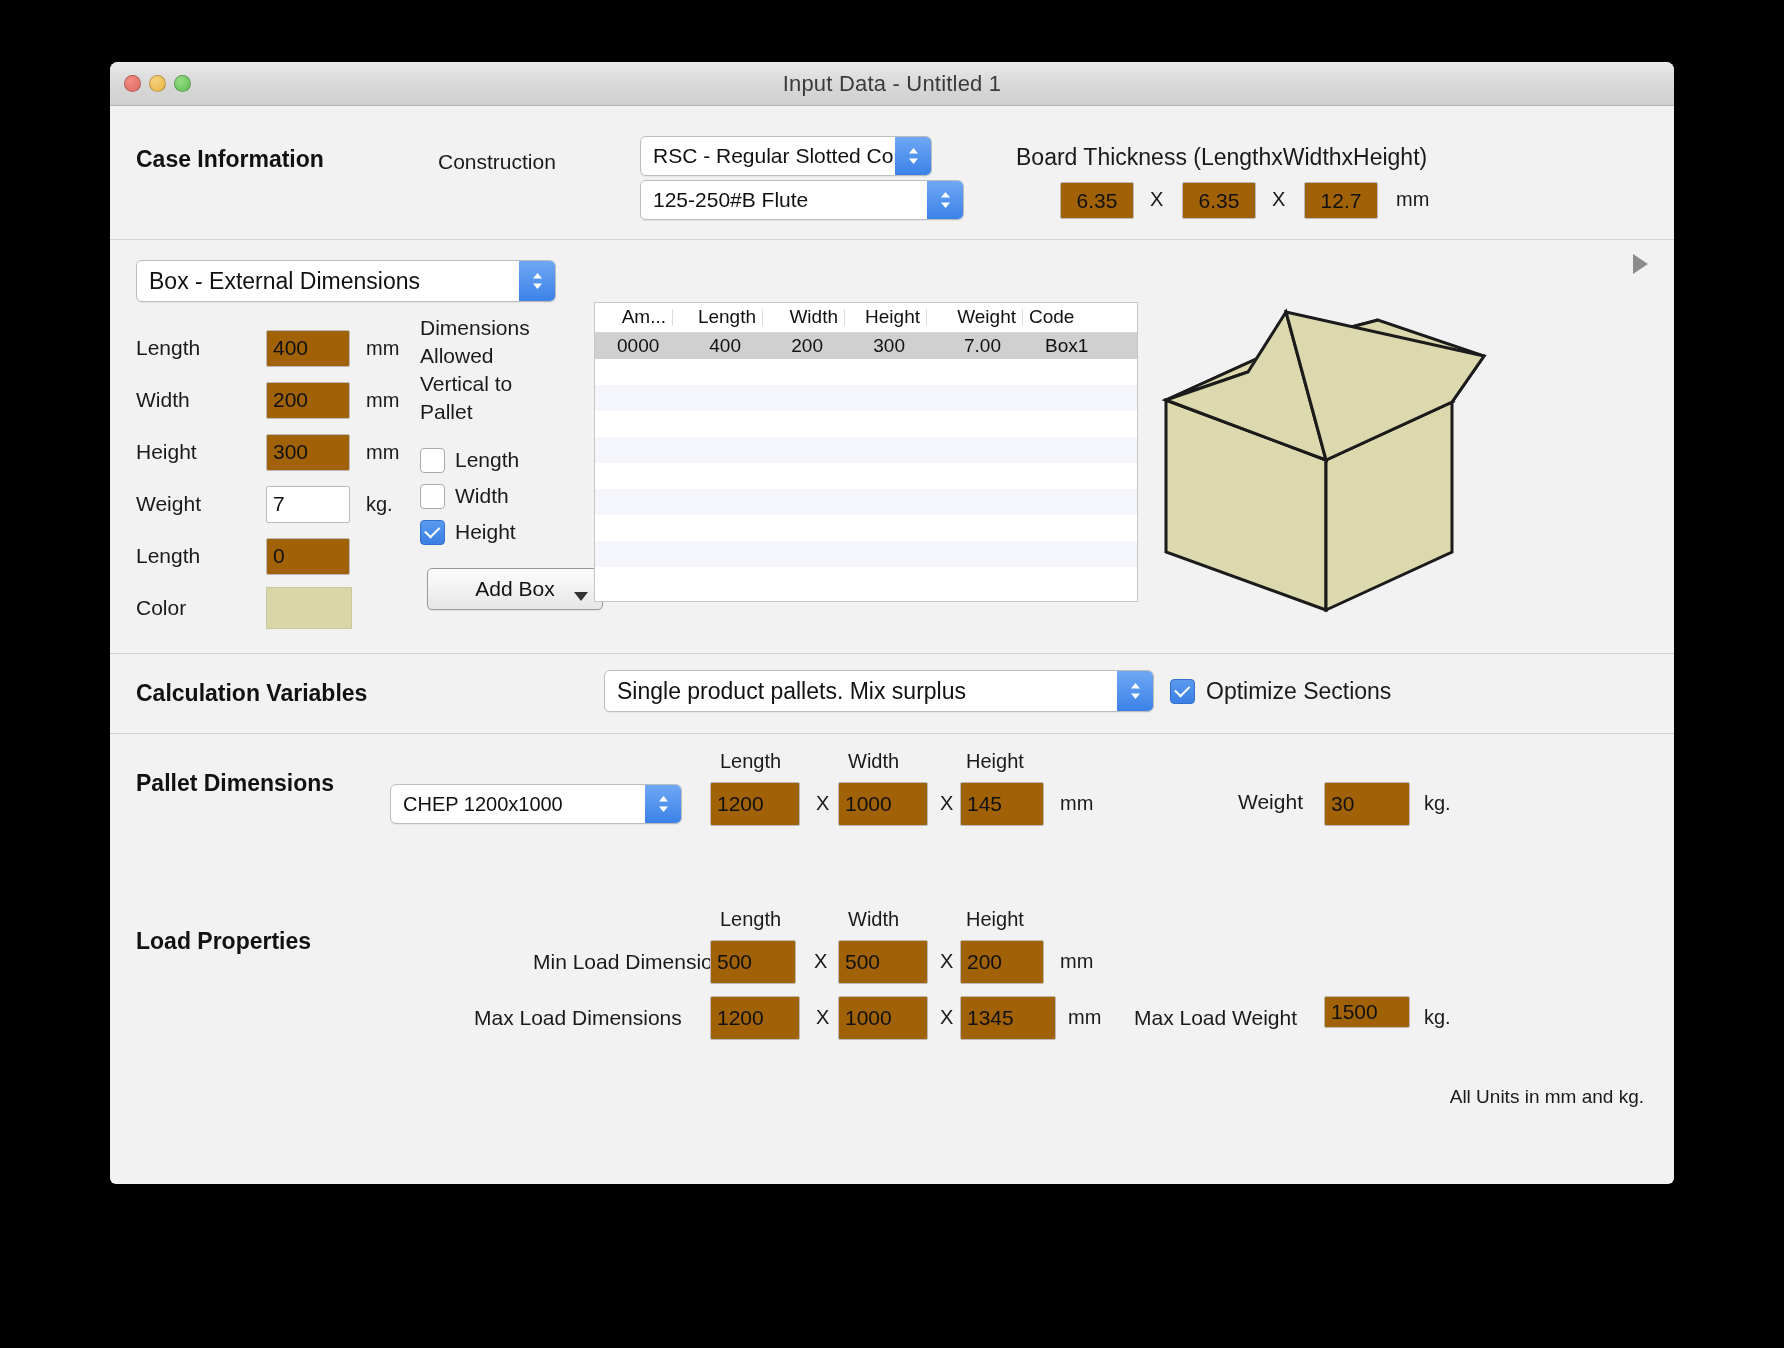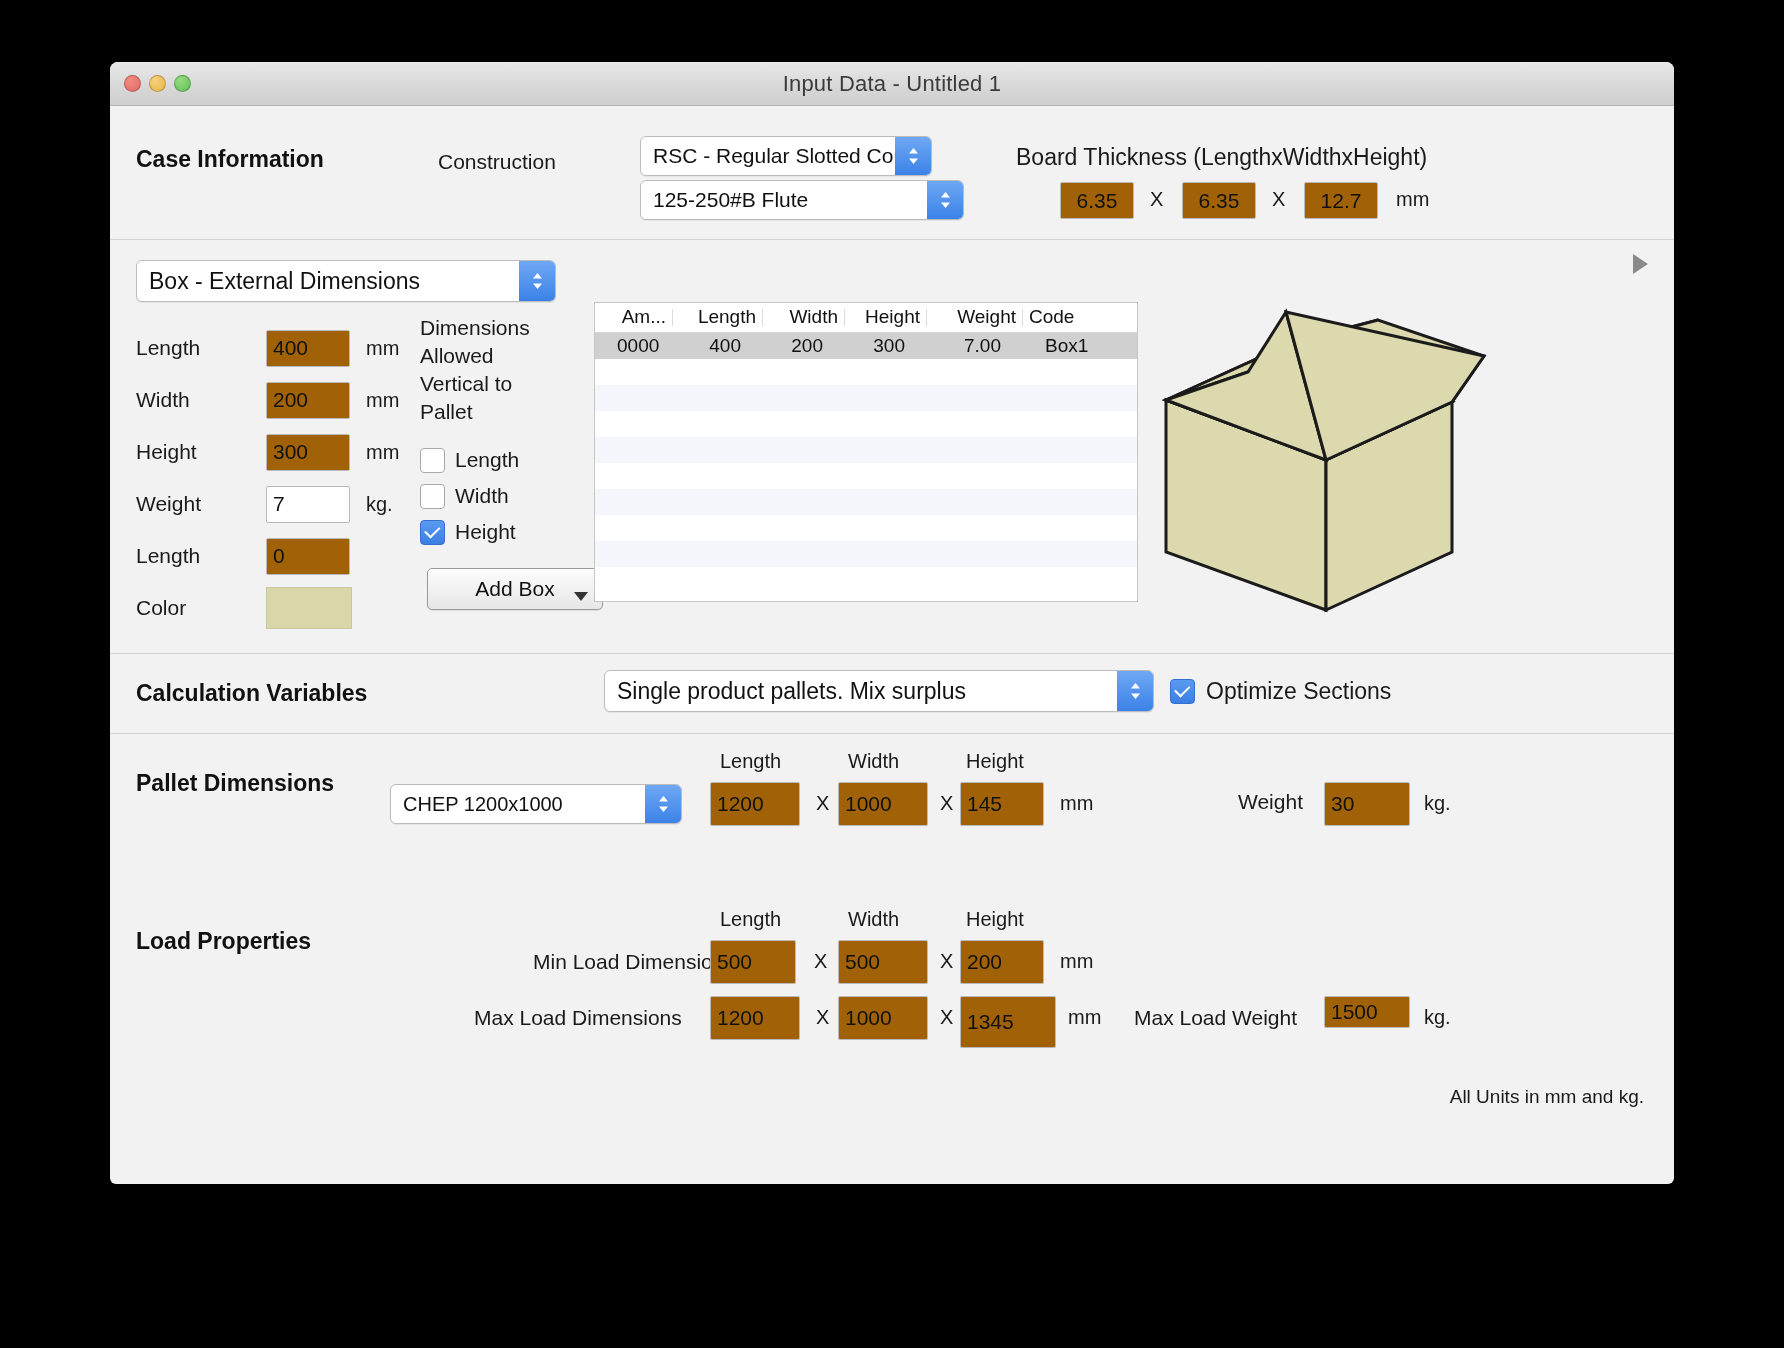--- a/index.html
+++ b/index.html
@@ -382,21 +382,21 @@
     <input class="abs tf" style="left: 728px; top: 46px; width: 90px; height: 44px;" value="500">
     <div class="abs unit" style="left:830px; top:56px;">X</div>
     <input class="abs tf" style="left: 850px; top: 46px; width: 84px; height: 44px;" value="200">
     <div class="abs unit" style="left:950px; top:56px;">mm</div>
 
     <div class="abs lbl" style="left:364px; top:112px;">Max Load Dimensions</div>
     <input class="abs tf" style="left: 600px; top: 102px; width: 90px; height: 44px;" value="1200">
     <div class="abs unit" style="left:706px; top:112px;">X</div>
     <input class="abs tf" style="left: 728px; top: 102px; width: 90px; height: 44px;" value="1000">
     <div class="abs unit" style="left:830px; top:112px;">X</div>
-    <input class="abs tf" style="left: 850px; top: 102px; width: 96px; height: 52px;" value="1345">
+    <input class="abs tf" style="left: 850px; top: 102px; width: 96px; height: 44px;" value="1345">
     <div class="abs unit" style="left:958px; top:112px;">mm</div>
 
     <div class="abs lbl" style="left:1024px; top:112px;">Max Load Weight</div>
     <input class="abs tf" style="left: 1214px; top: 102px; width: 86px; height: 32px;" value="1500">
     <div class="abs unit" style="left:1314px; top:112px;">kg.</div>
 
     <div class="footnote">All Units in mm and kg.</div>
   </div>
 
 </div>

